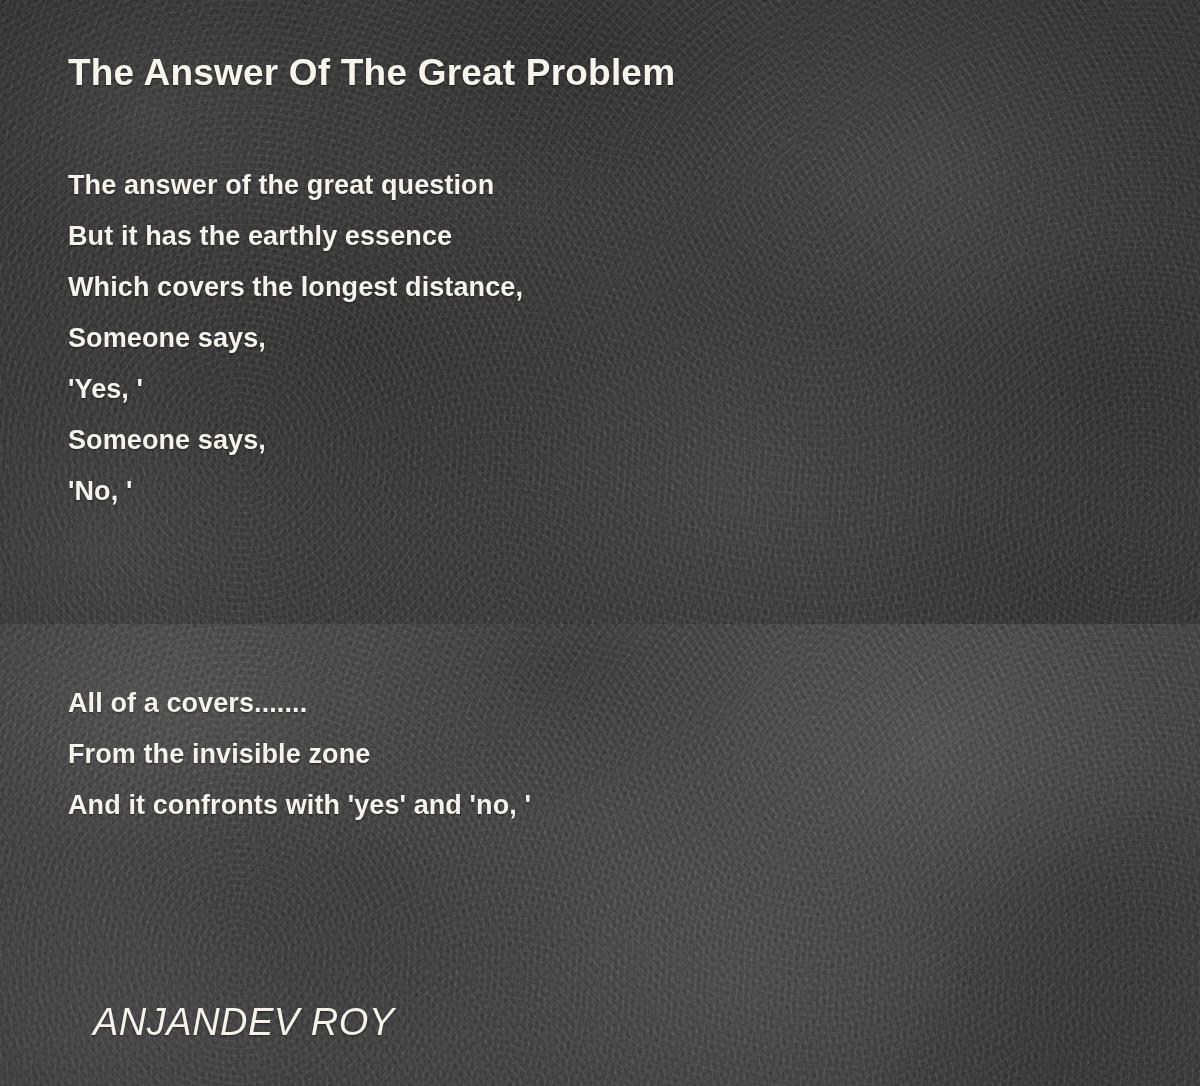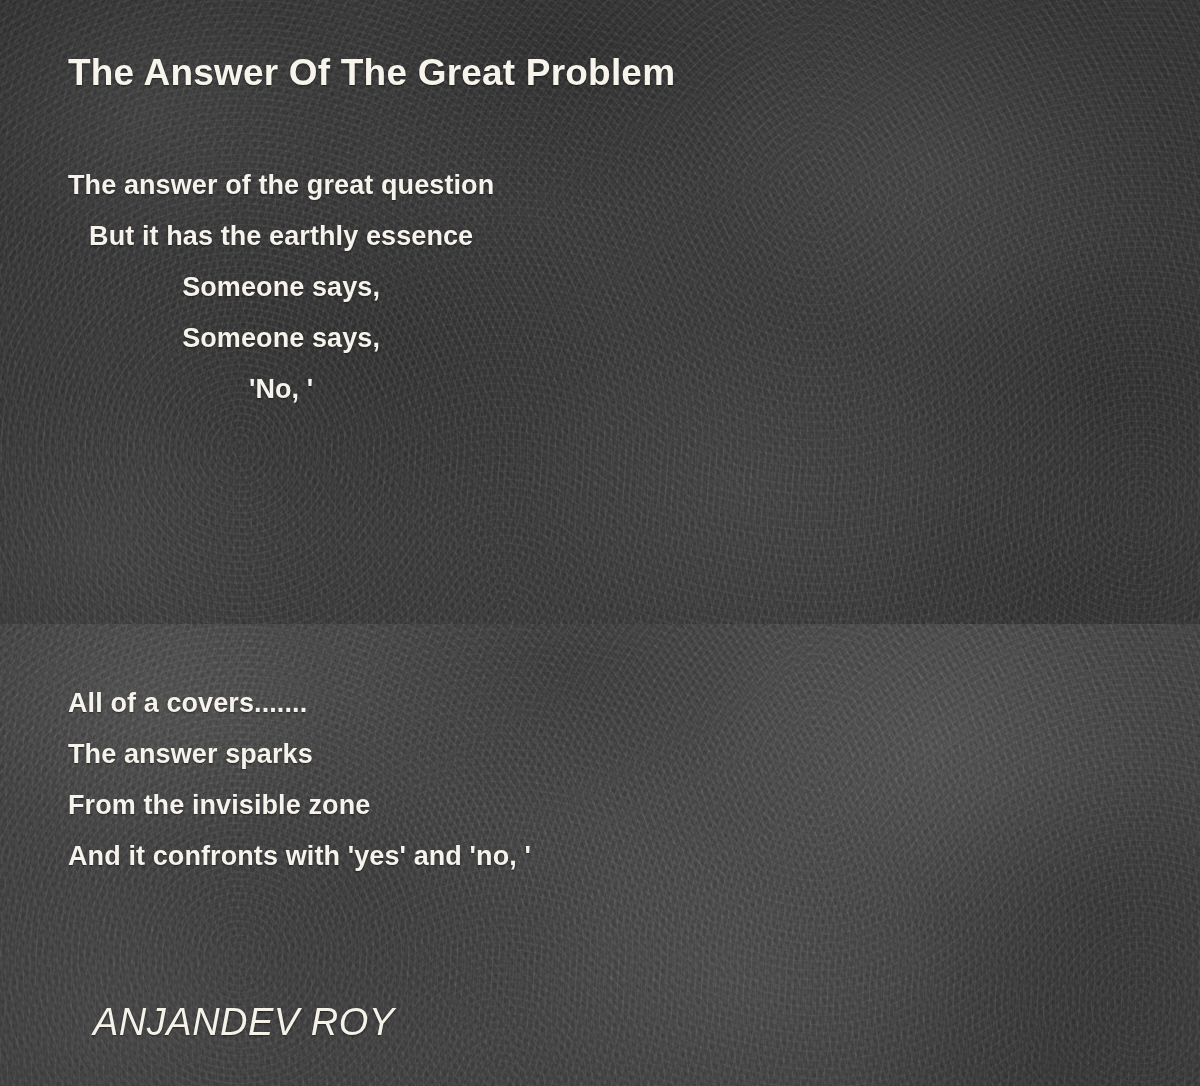--- a/index.html
+++ b/index.html
@@ -142,21 +142,21 @@
   }
 
   .stanza {
     position: absolute;
     left: 68px;
     margin: 0;
     padding: 0;
     list-style: none;
   }
 
-  .stanza-one { top: 160px; text-align: center; }
+  .stanza-one { top: 160px; }
   .stanza-two { top: 678px; }
 
   .poem-line {
     font-size: 27px;
     font-weight: bold;
     line-height: 51px;
     color: #f6f3ec;
     letter-spacing: 0.1px;
     white-space: nowrap;
     text-shadow: 0 1px 2px rgba(0,0,0,0.5);
@@ -196,28 +196,29 @@
 
   <div class="vignette"></div>
 
   <div class="content">
 
     <h1 class="poem-title">The Answer Of The Great Problem</h1>
 
     <div class="stanza stanza-one">
       <div class="poem-line">The answer of the great question</div>
       <div class="poem-line">But it has the earthly essence</div>
+      <div class="poem-line">Which covers the longest distance,</div>
       <div class="poem-line">Someone says,</div>
+      <div class="poem-line">'Yes, '</div>
       <div class="poem-line">Someone says,</div>
       <div class="poem-line">'No, '</div>
     </div>
 
     <div class="stanza stanza-two">
       <div class="poem-line">All of a covers.......</div>
-      <div class="poem-line">The answer sparks</div>
       <div class="poem-line">From the invisible zone</div>
       <div class="poem-line">And it confronts with 'yes' and 'no, '</div>
     </div>
 
     <div class="author">ANJANDEV ROY</div>
 
   </div>
 </div>
 
 </body></html>

